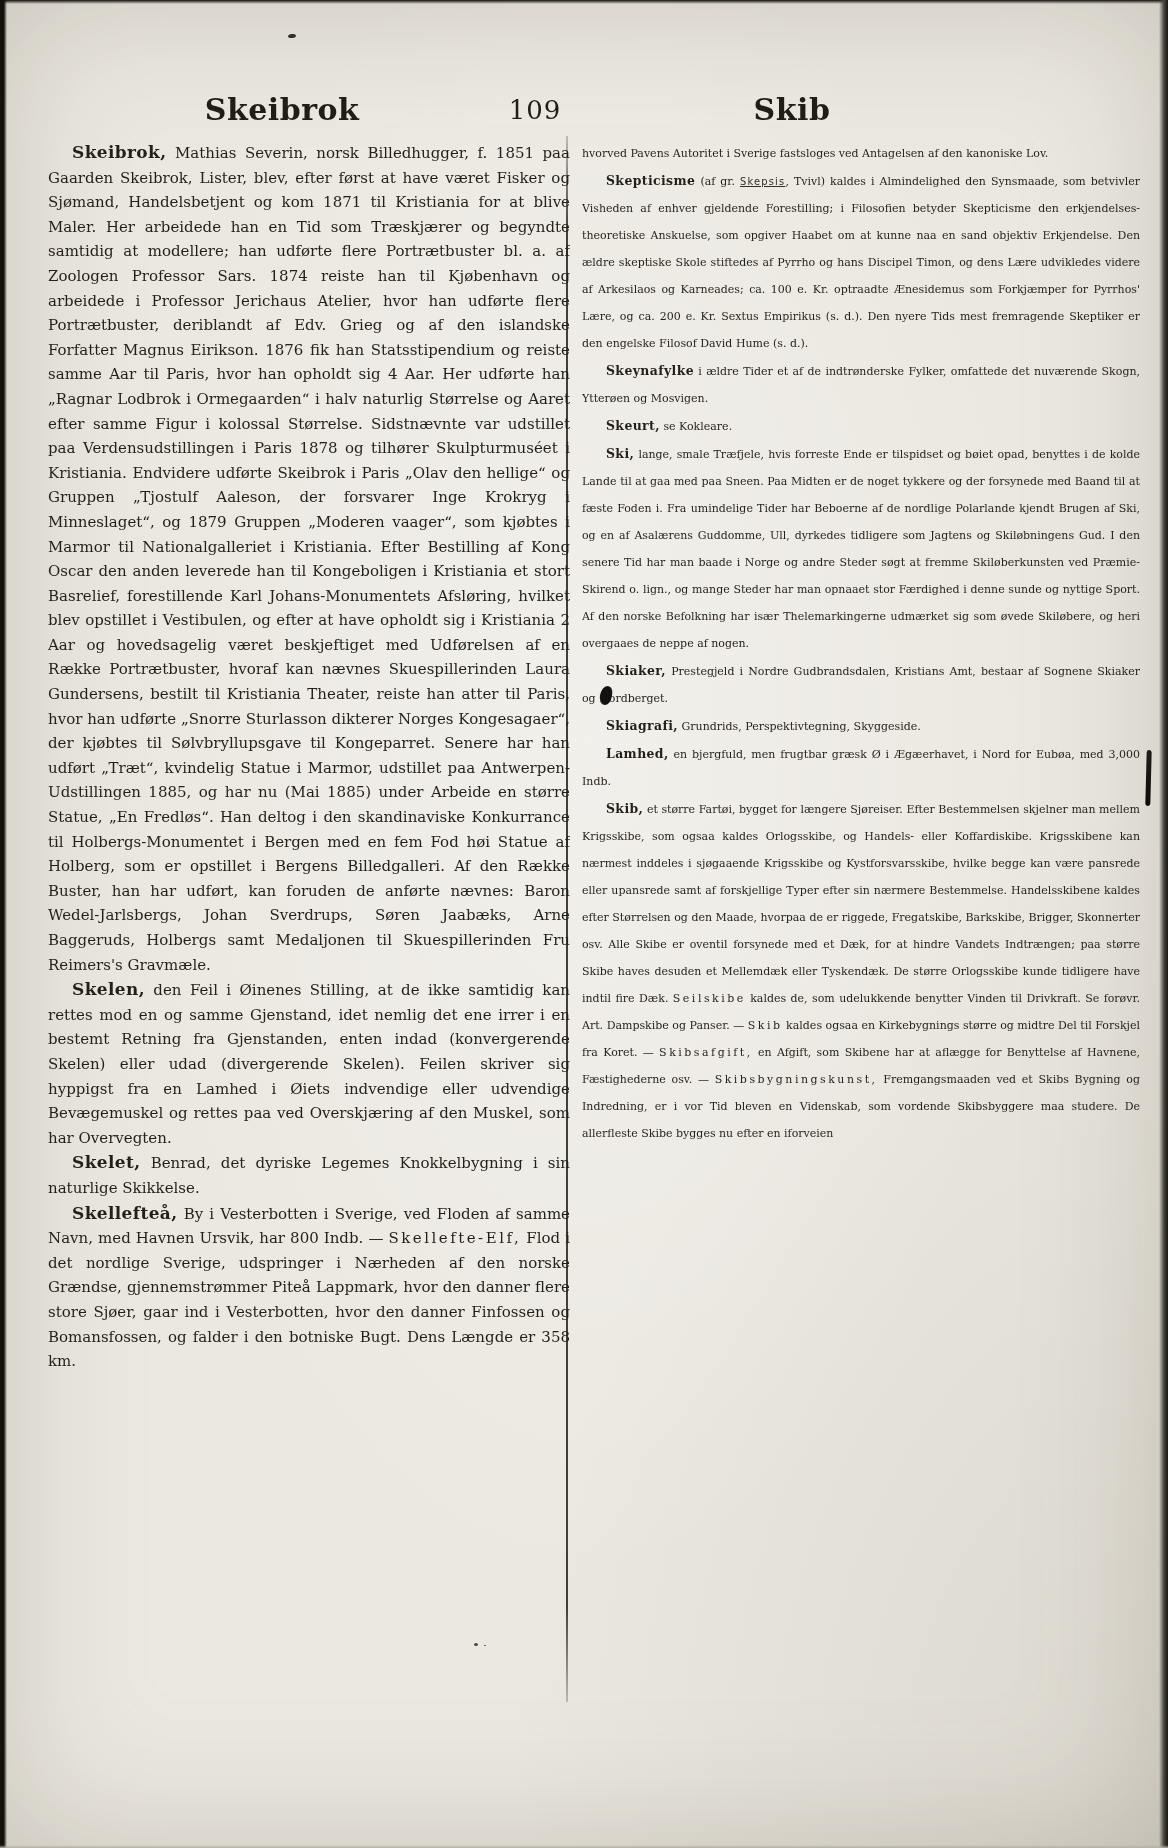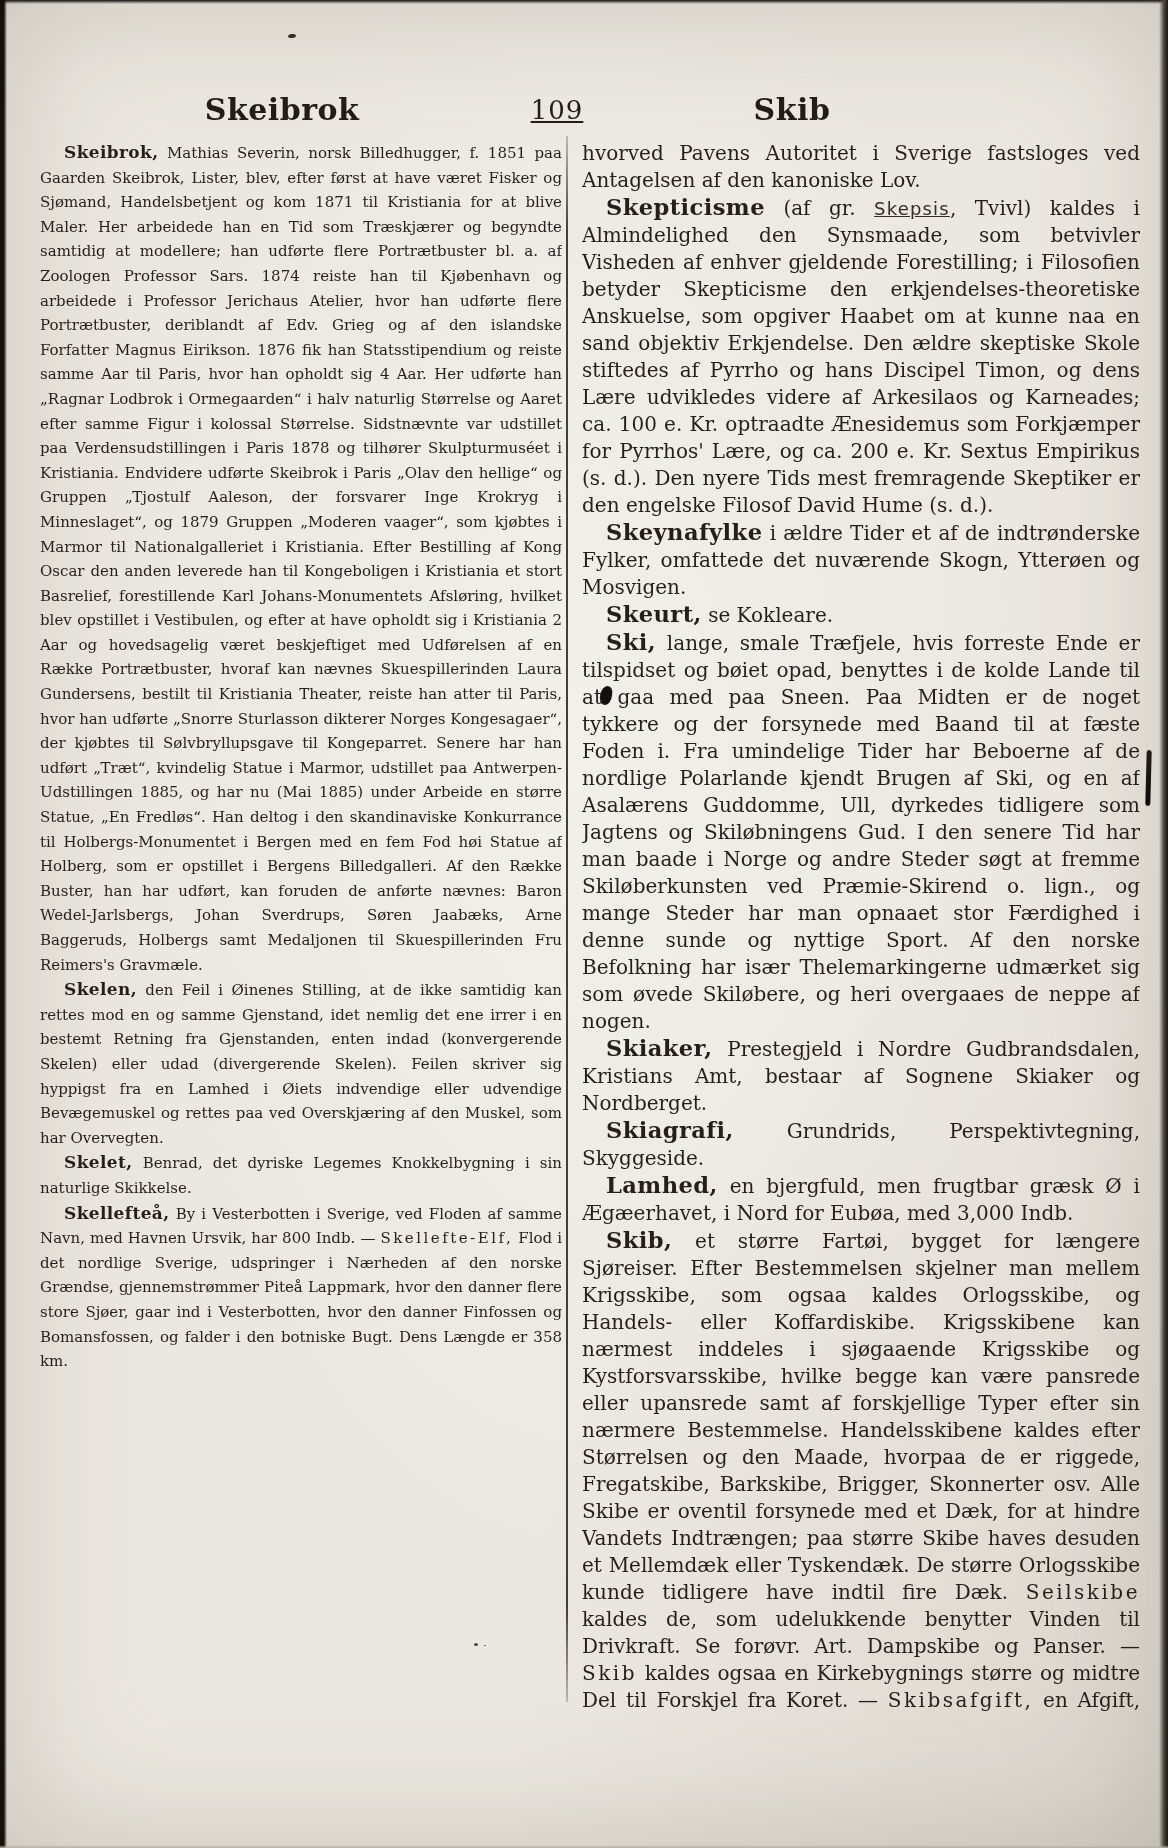--- a/index.html
+++ b/index.html
@@ -24,29 +24,29 @@
   .speck-1{position:absolute;left:288px;top:34px;width:8px;height:4px;background:#332d26;border-radius:50%;transform:rotate(-8deg);}
   .speck-2{position:absolute;left:474px;top:1643px;width:4px;height:3px;background:#4a443b;border-radius:50%;box-shadow:9px 1px 0 -1px #4a443b;}
   .ink-blot{position:absolute;left:600px;top:686px;width:12px;height:19px;background:radial-gradient(#131110 55%,#2c2722);border-radius:62% 38% 55% 45%;transform:rotate(6deg);}
   .margin-stroke{position:absolute;left:1146px;top:750px;width:5px;height:56px;background:linear-gradient(to bottom,#201d18,#0c0b09);border-radius:3px;transform:rotate(1.5deg);}
 
   
   .running-head{position:absolute;top:92px;left:0;width:944px;height:42px;color:#211c16;}
   .head-word{position:absolute;top:0;font-weight:bold;font-size:30px;letter-spacing:.5px;text-align:center;}
   .head-word.left{left:157px;width:250px;}
   .head-word.right{left:732px;width:120px;}
-  .page-number{position:absolute;top:3px;left:517px;width:80px;text-align:center;font-size:26px;letter-spacing:1px;text-decoration:underline;}
+  .page-number{position:absolute;top:3px;left:495px;width:80px;text-align:center;font-size:26px;letter-spacing:1px;}
 
   
   .divider{position:absolute;left:566px;top:136px;width:2px;height:1566px;background:linear-gradient(to bottom,rgba(48,43,36,.25),#433e36 6%,#433e36 94%,rgba(48,43,36,.25));}
 
   
   .col{position:absolute;top:140px;height:1572px;overflow:hidden;color:#241f18;text-align:justify;}
-  .col-left{left:40px;width:522px;font-size:15px;line-height:24.6px;}
-  .col-right{left:582px;width:558px;font-size:20px;line-height:27px;}
+  .col-left{left:48px;width:522px;font-size:15px;line-height:24.6px;}
+  .col-right{left:582px;width:558px;font-size:11px;line-height:27px;}
   .entry{margin:0;text-indent:24px;}
   .entry.noindent{text-indent:0;}
   .seg-normal{}
   .seg-headword{font-weight:bold;font-size:1.13em;letter-spacing:.4px;}
   .seg-spaced{letter-spacing:2.5px;}
   .seg-latin{font-family:"DejaVu Sans","Liberation Sans",sans-serif;font-size:.9em;letter-spacing:1.2px;color:#332d25;text-decoration:underline;}
 </style>
 </head>
 <body style="background: rgb(235, 232, 225);">
 

